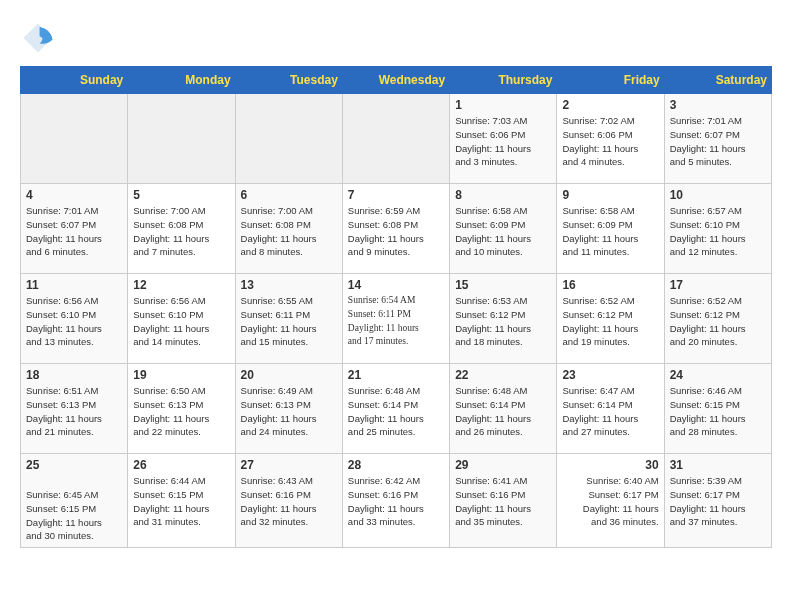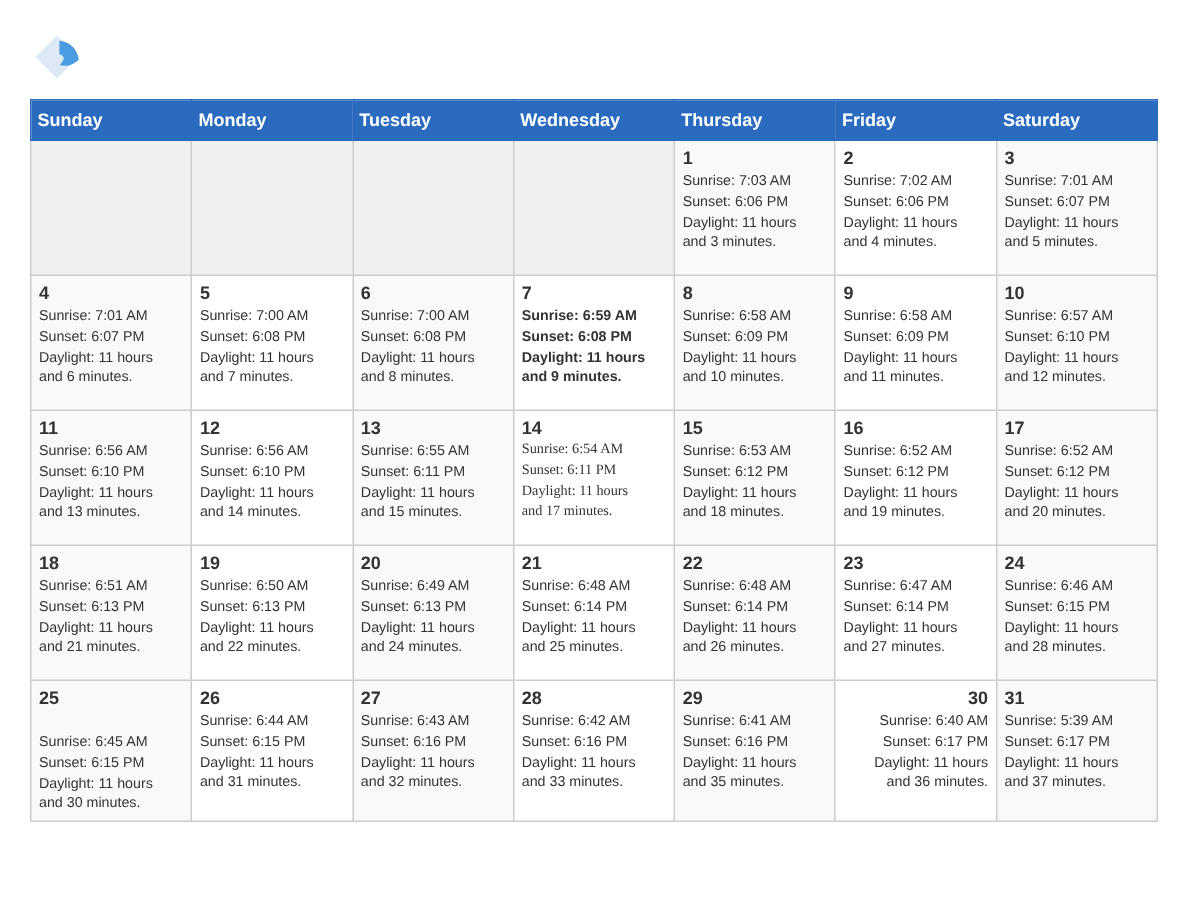--- a/index.html
+++ b/index.html
@@ -45,25 +45,25 @@
       font-size: 18px;
       color: #555;
     }
     table {
       width: 100%;
       border-collapse: collapse;
       table-layout: fixed;
     }
     thead th {
       background: #2a6bbf;
-      color: #ffffff;
+      color: #fde047;
       font-size: 12px;
       font-weight: bold;
       padding: 6px 4px;
-      text-align: left;
+      text-align: right;
       border: 1px solid #2a6bbf;
     }
     td {
       border: 1px solid #ccc;
       vertical-align: top;
       padding: 4px 5px;
       font-size: 10px;
       color: #333;
       height: 90px;
       background: #fff;
@@ -170,21 +170,21 @@
         </td>
         <td style="background: rgb(249, 249, 249);">
           <span class="day-number">6</span>
           <div class="day-info" style="white-space: pre-line;">Sunrise: 7:00 AM
 Sunset: 6:08 PM
 Daylight: 11 hours
 and 8 minutes.</div>
         </td>
         <td style="background: rgb(255, 255, 255);">
           <span class="day-number">7</span>
-          <div class="day-info" style="white-space: pre-line; font-weight: bold;">Sunrise: 6:59 AM
+          <div class="day-info" style="white-space: pre-line;">Sunrise: 6:59 AM
 Sunset: 6:08 PM
 Daylight: 11 hours
 and 9 minutes.</div>
         </td>
         <td style="background: rgb(249, 249, 249);">
           <span class="day-number">8</span>
           <div class="day-info" style="white-space: pre-line;">Sunrise: 6:58 AM
 Sunset: 6:09 PM
 Daylight: 11 hours
 and 10 minutes.</div>

